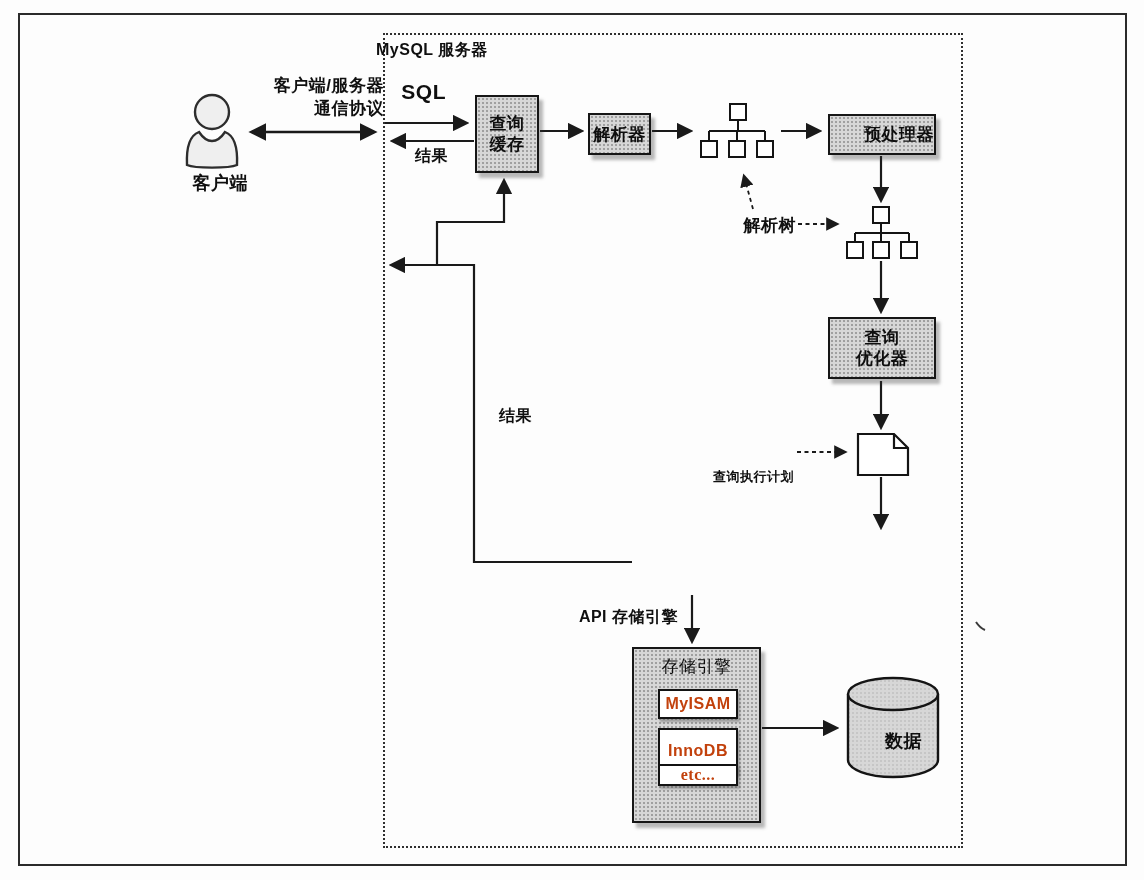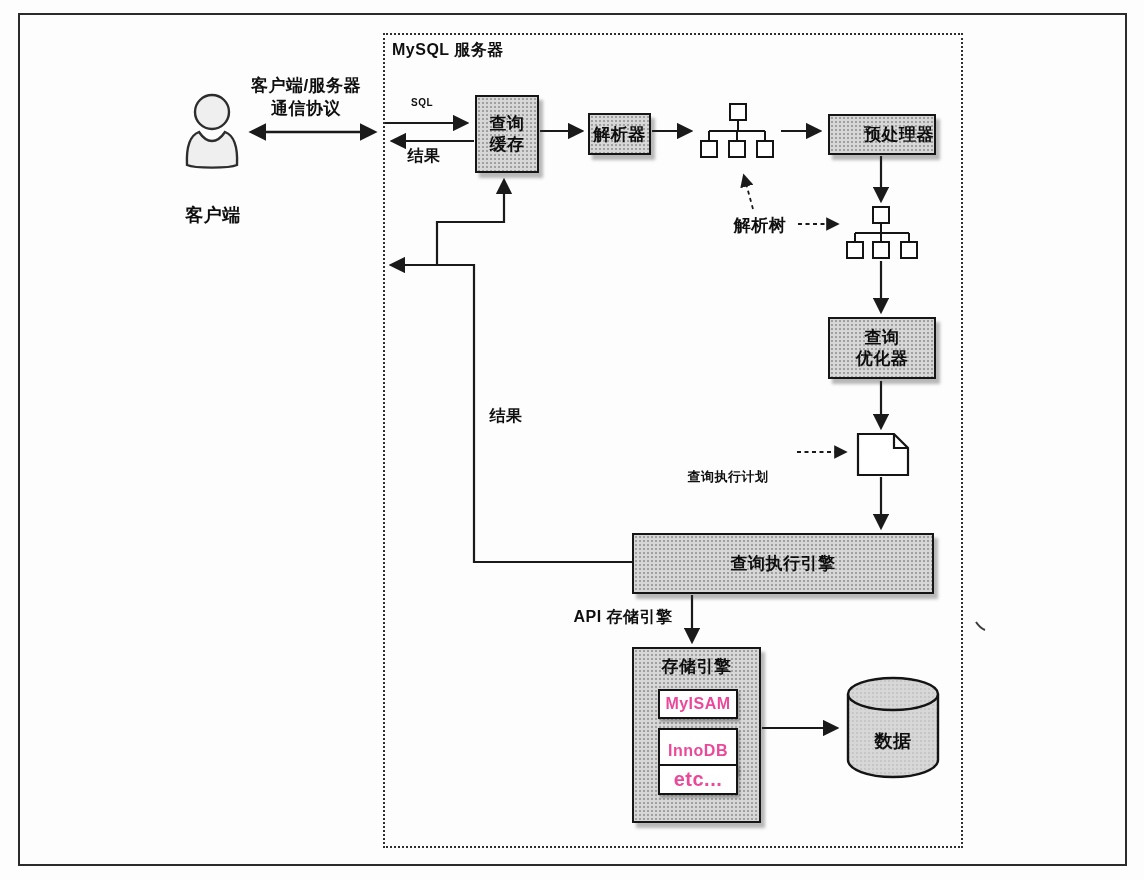--- a/index.html
+++ b/index.html
@@ -10,40 +10,40 @@
   #outer-frame{
     position:absolute;left:18px;top:13px;width:1105px;height:849px;
     border:2px solid #2b2b2b;background:transparent;
   }
   #server-box{
     position:absolute;left:383px;top:33px;width:576px;height:811px;
     border:2px dotted #2f2f2f;
   }
   #overlay{position:absolute;left:0;top:0;pointer-events:none;}
   .label{
-    position:absolute;font-weight:700;text-align:center;
+    position:absolute;font-weight:700;text-align:right;
     white-space:pre-line;color:#0f0f0f;letter-spacing:0.5px;
   }
   .node{
     position:absolute;box-sizing:border-box;border:2px solid #161616;
     background-color:#d7d7d7;
     background-image:radial-gradient(rgba(70,70,70,0.38) 1px, rgba(0,0,0,0) 1.3px);
     background-size:4px 4px;
     box-shadow:4px 5px 3px rgba(55,55,55,0.35);
     display:flex;align-items:center;justify-content:center;
     font-weight:700;white-space:pre-line;text-align:center;color:#0e0e0e;
     letter-spacing:0.5px;
   }
   .subbox{
     position:absolute;box-sizing:border-box;border:2px solid #131313;background:#fff;
     box-shadow:2px 3px 2px rgba(55,55,55,0.35);
-    display:flex;align-items:center;justify-content:center;font-weight:700;color:#ec4899;
+    display:flex;align-items:center;justify-content:center;font-weight:700;color:#c2410c;
   }
   #node-storage{align-items:flex-start;justify-content:center;}
-  #storage-title{margin-top:6px;font-size:17px;font-weight:700;}
+  #storage-title{margin-top:6px;font-size:17px;font-weight:400;}
 </style>
 </head>
 <body>
 
 <div id="canvas">
 
   <div id="outer-frame"></div>
 
   <svg id="overlay" width="1144" height="880" viewBox="0 0 1144 880">
     <defs>
@@ -117,42 +117,41 @@
 
     <g stroke="#141414" stroke-width="2.4">
       <path d="M848,694 V760 A45,17 0 0 0 938,760 V694" fill="url(#stip)"></path>
       <ellipse cx="893" cy="694" rx="45" ry="16" fill="url(#stip)"></ellipse>
     </g>
 
     <path d="M976,622 q4,6 9,8" stroke="#3a3a3a" stroke-width="2" fill="none"></path>
   </svg>
 
   <div id="server-box"></div>
-  <div class="label" style="left:392px;top:40px;width:160px;text-align:left;font-size:16px;">MySQL 服务器</div>
+  <div class="label" style="left:376px;top:40px;width:160px;text-align:left;font-size:16px;">MySQL 服务器</div>
 
   <div class="label" style="left:228px;top:74px;width:156px;font-size:17px;line-height:23px;">客户端/服务器
 通信协议</div>
-  <div class="label" style="left:178px;top:171px;width:70px;font-size:18px;margin-top:32px;">客户端</div>
+  <div class="label" style="left:178px;top:171px;width:70px;font-size:18px;">客户端</div>
 
-  <div class="label" style="left:398px;top:97px;width:48px;font-size:10px;">SQL</div>
+  <div class="label" style="left:398px;top:80px;width:48px;font-size:21px;">SQL</div>
   <div class="label" style="left:400px;top:146px;width:48px;font-size:16px;">结果</div>
   <div class="label" style="left:480px;top:406px;width:52px;font-size:16px;">结果</div>
   <div class="label" style="left:724px;top:214px;width:72px;font-size:17px;">解析树</div>
   <div class="label" style="left:662px;top:468px;width:132px;font-size:13px;">查询执行计划</div>
   <div class="label" style="left:568px;top:607px;width:110px;font-size:16px;">API 存储引擎</div>
   <div class="label" style="left:864px;top:729px;width:58px;font-size:18px;">数据</div>
 
   <div class="node" style="left:475px;top:95px;width:64px;height:78px;font-size:17px;line-height:21px;">查询
 缓存</div>
   <div class="node" style="left:588px;top:113px;width:63px;height:42px;font-size:17px;">解析器</div>
   <div class="node" style="left:828px;top:114px;width:108px;height:41px;font-size:17px;padding-left:34px;">预处理器</div>
   <div class="node" style="left:828px;top:317px;width:108px;height:62px;font-size:17px;line-height:21px;">查询
 优化器</div>
-  <div class="node" style="left:632px;top:533px;width:302px;height:61px;font-size:17px;">查询执行引擎</div>
 
   <div class="node" id="node-storage" style="left:632px;top:647px;width:129px;height:176px;">
     <div id="storage-title">存储引擎</div>
     <div class="subbox" style="left:24px;top:40px;width:80px;height:30px;font-size:16px;">MyISAM</div>
     <div class="subbox" style="left:24px;top:79px;width:80px;height:46px;font-size:16px;">InnoDB</div>
-    <div class="subbox" style="left:24px;top:115px;width:80px;height:31px;font-size:20px;">etc...</div>
+    <div class="subbox" style="left:24px;top:115px;width:80px;height:22px;font-size:16px;font-family:Liberation Serif, serif;">etc...</div>
   </div>
 
 </div>
 
 </body></html>

